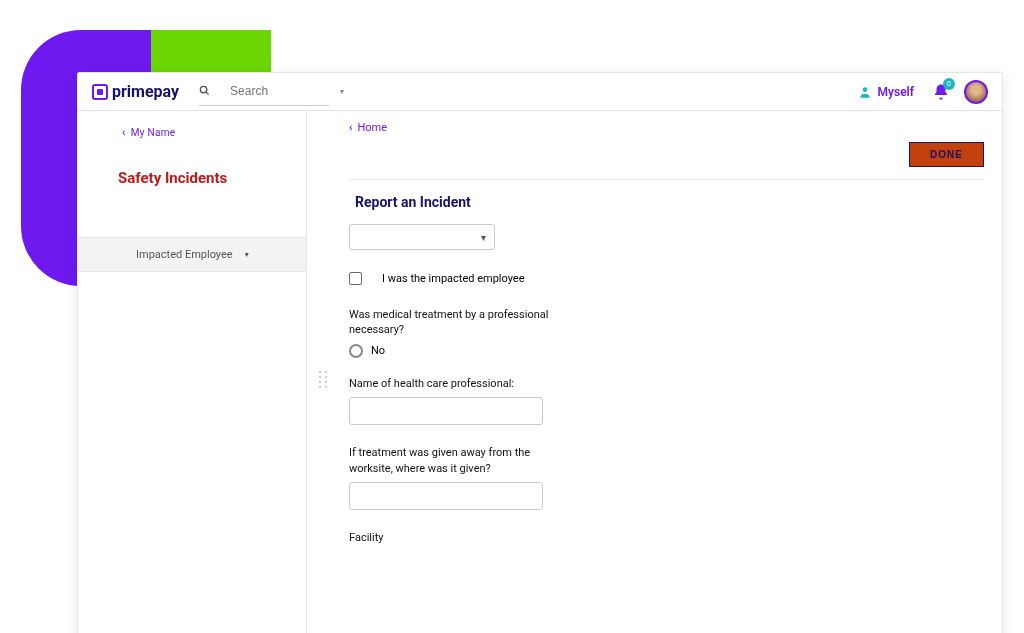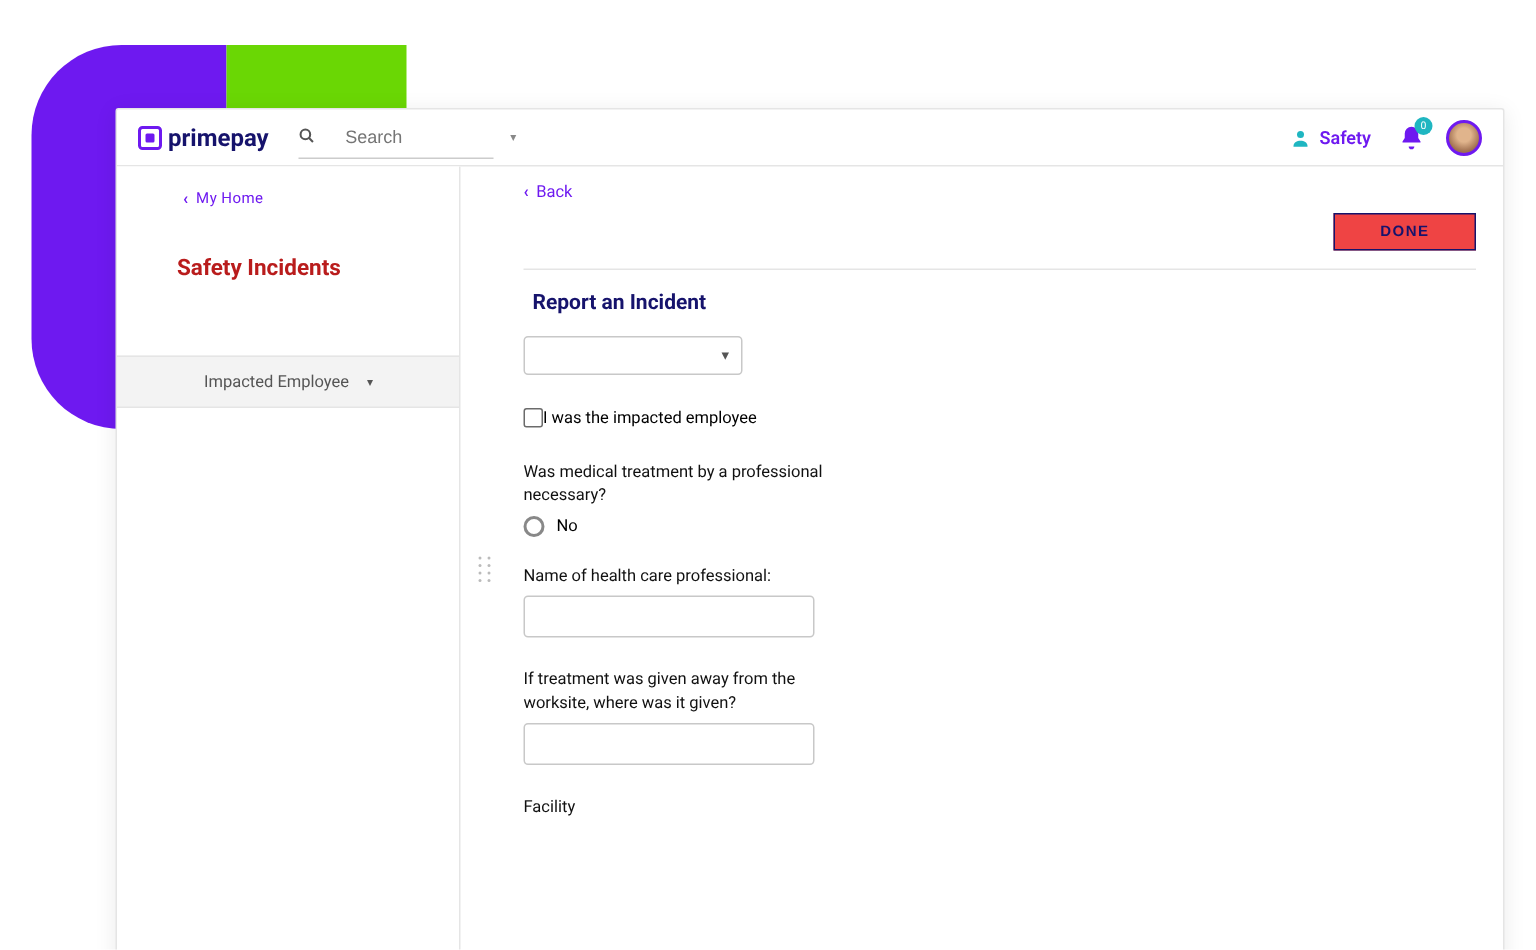--- a/index.html
+++ b/index.html
@@ -210,26 +210,26 @@
     font-size: 11px;
     cursor: pointer;
   }
   .done-row {
     display: flex;
     justify-content: flex-end;
     padding: 6px 0 12px 0;
   }
   .done-btn {
     border: 1px solid #16136c;
-    background: #ef4444;
+    background: #c2410c;
     color: #16136c;
     font-size: 10px;
     font-weight: 700;
     letter-spacing: 1px;
-    padding: 6px 30px;
+    padding: 6px 20px;
     cursor: pointer;
   }
   .divider {
     border-top: 1px solid #e5e5e5;
     margin-bottom: 14px;
   }
   .form-title {
     color: #16136c;
     font-weight: 700;
     font-size: 14px;
@@ -255,21 +255,21 @@
     justify-content: flex-end;
     padding: 0 8px;
     font-size: 10px;
     color: #555;
     cursor: pointer;
     margin-bottom: 22px;
   }
   .checkbox-row {
     display: flex;
     align-items: center;
-    gap: 0;
+    gap: 20px;
     font-size: 11px;
     margin-bottom: 22px;
   }
   .checkbox {
     width: 13px; height: 13px;
     border: 1.5px solid #6b6b6b;
     border-radius: 2px;
     background: #fff;
     cursor: pointer;
   }
@@ -351,36 +351,36 @@
       <span class="search-caret">▾</span>
     </div>
     <div class="topbar-spacer"></div>
     <div class="myself">
       <span class="person-icon">
         <svg width="14" height="14" viewBox="0 0 24 24" fill="#1fb6c1">
             <circle cx="12" cy="8" r="4"></circle>
             <path d="M4 21c0-4 4-6 8-6s8 2 8 6v1H4z"></path>
           </svg>
       </span>
-      <span>Safety</span>
+      <span>Myself</span>
     </div>
     <div class="bell">
       <svg width="18" height="18" viewBox="0 0 24 24" fill="#6e19f0">
           <path d="M12 2a6 6 0 00-6 6v4l-2 3v1h16v-1l-2-3V8a6 6 0 00-6-6zm0 20a2.5 2.5 0 002.5-2.5h-5A2.5 2.5 0 0012 22z"></path>
         </svg>
       <span class="bell-badge">0</span>
     </div>
     <div class="avatar"></div>
   </div>
 
   <div class="body-row">
     <div class="sidebar">
       <div class="back-nav">
         <span class="chevron-left">‹</span>
-        <span>My Home</span>
+        <span>My Name</span>
       </div>
       <div class="sidebar-title">Safety Incidents</div>
       <div class="sidebar-filter-row">
         <span>Impacted Employee</span>
         <span class="caret-down">▾</span>
       </div>
     </div>
 
     <div class="main">
       <div class="drag-dots">
@@ -390,21 +390,21 @@
           <span></span>
           <span></span>
           <span></span>
           <span></span>
           <span></span>
       </div>
 
       <div class="main-head">
         <div class="main-back">
           <span class="chevron-left">‹</span>
-          <span>Back</span>
+          <span>Home</span>
         </div>
       </div>
       <div class="done-row">
         <button class="done-btn">DONE</button>
       </div>
       <div class="divider"></div>
 
       <div class="form-title">Report an Incident</div>
 
       <div class="form">

